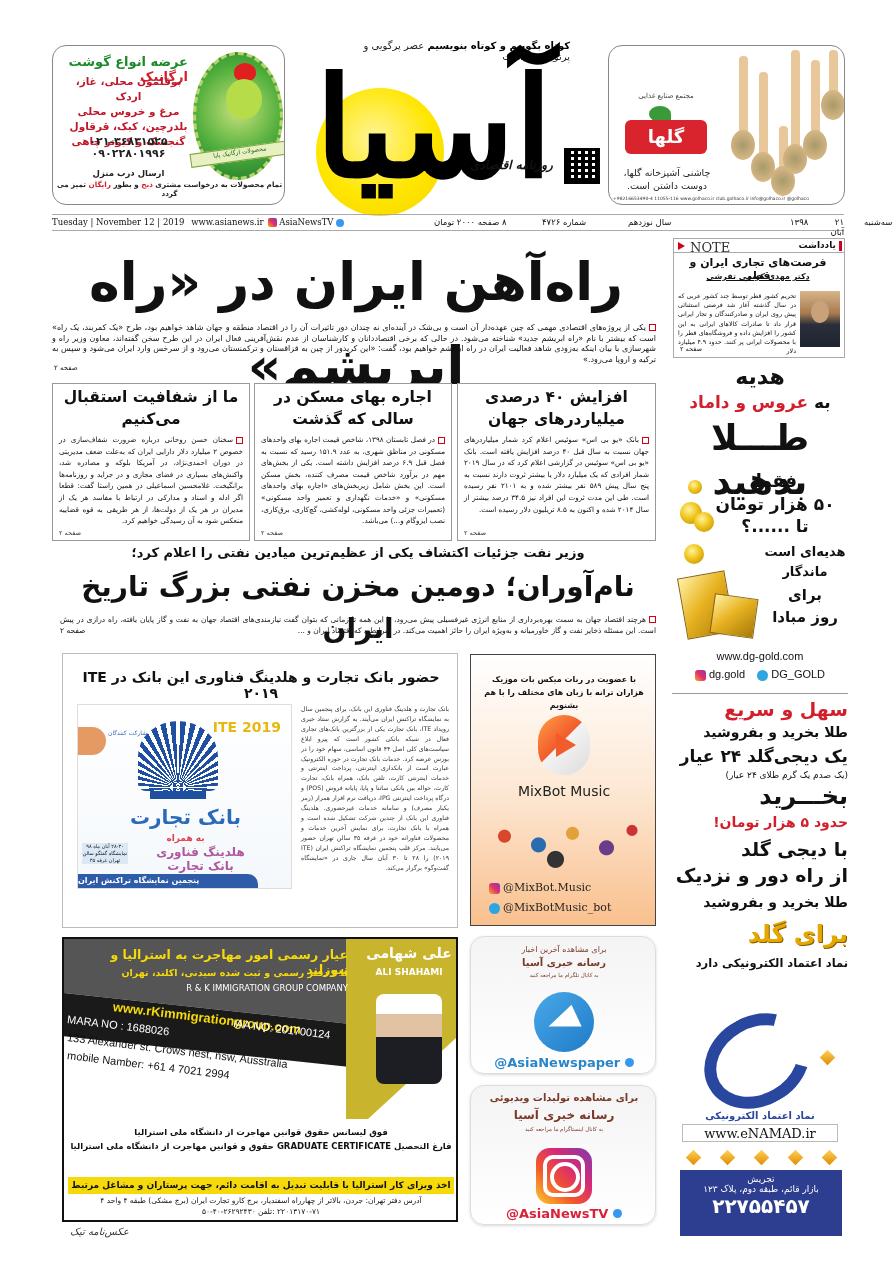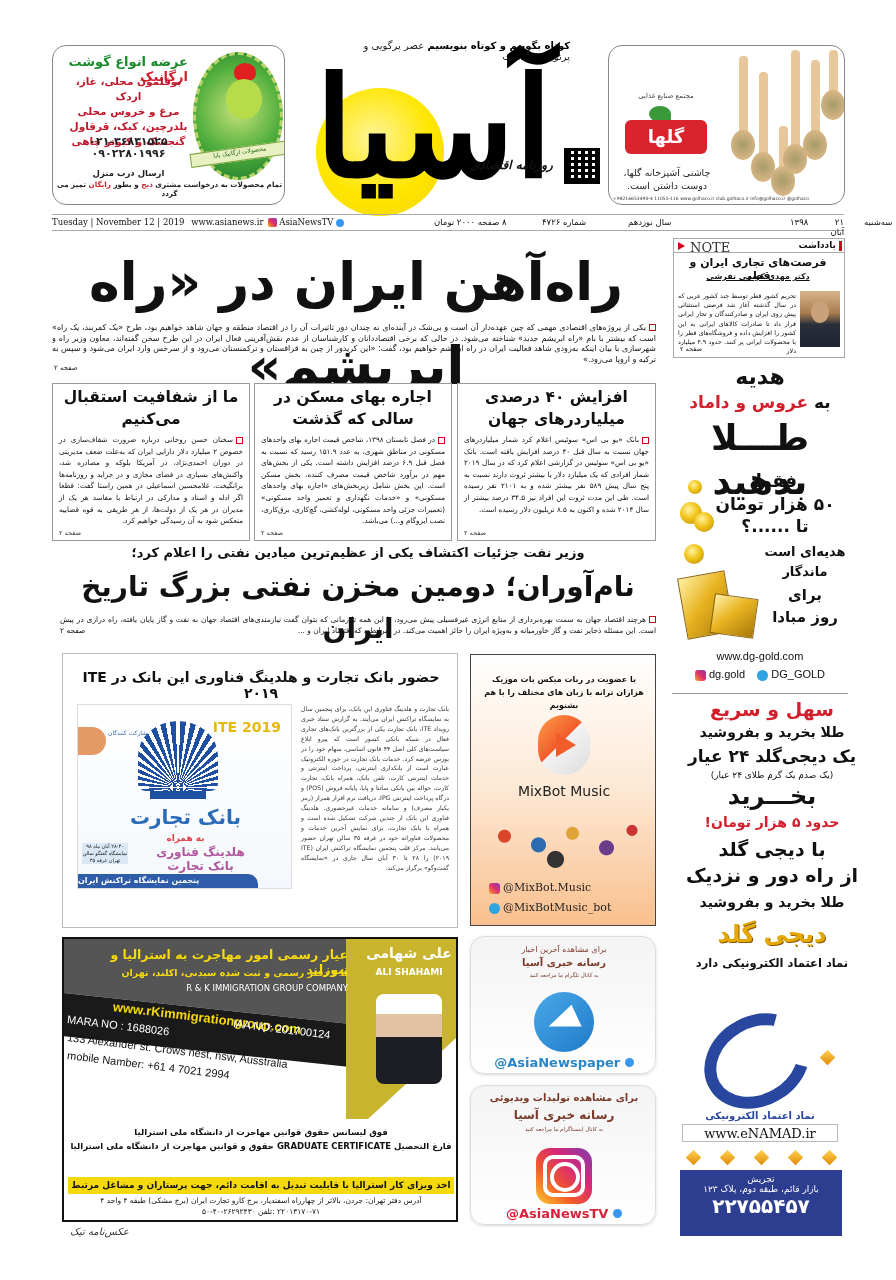--- a/index.html
+++ b/index.html
@@ -113,21 +113,21 @@
   .ig-ico { display: inline-block; width: 11px; height: 11px; border-radius: 3px; background: linear-gradient(45deg, #f9a825, #e1306c, #833ab4); vertical-align: middle; margin-right: 3px; }
   .tg-ico { display: inline-block; width: 11px; height: 11px; border-radius: 50%; background: #2ca5e0; vertical-align: middle; margin-right: 3px; }
 
   
   .gold-ad { left: 672px; top: 364px; width: 176px; height: 325px; }
   .gold-ad div { position: absolute; left: 0; width: 176px; text-align: center; direction: rtl; font-weight: bold; }
   .coin { position: absolute; border-radius: 50%; background: radial-gradient(circle at 40% 35%, #fff3a0 0%, #f0c419 45%, #b8860b 100%); }
   .bar-gold { position: absolute; background: linear-gradient(135deg, #fff1a6 0%, #e8b422 45%, #a87808 100%); border: 1px solid #8a6410; }
 
   .digi-ad { left: 672px; top: 693px; width: 176px; height: 318px; border-top: 1px solid #999; }
-  .digi-ad div { position: absolute; left: 12px; width: 176px; text-align: center; direction: rtl; font-weight: bold; }
+  .digi-ad div { position: absolute; left: 0; width: 176px; direction: rtl; font-weight: bold; }
 
   .enamad { left: 672px; top: 1010px; width: 176px; height: 220px; }
   .enamad .e-logo { position: absolute; left: 30px; top: 6px; width: 110px; height: 90px; border: 12px solid #2a47a0; border-radius: 50%; border-right-color: transparent; transform: rotate(-30deg); }
   .enamad .diamond { position: absolute; width: 11px; height: 11px; background: linear-gradient(135deg, #ffd35a, #e08a00); transform: rotate(45deg); }
   .enamad .label { position: absolute; left: 0; top: 100px; width: 176px; font-size: 10px; font-weight: bold; color: #2a47a0; text-align: center; direction: rtl; }
   .enamad .url { position: absolute; left: 10px; top: 114px; width: 156px; height: 18px; border: 1px solid #bbb; font-family: "DejaVu Serif", serif; font-size: 13px; line-height: 18px; text-align: center; }
   .enamad .addr { position: absolute; left: 8px; top: 160px; width: 162px; height: 66px; background: #2d3d8f; color: #fff; text-align: center; direction: rtl; }
 
   
   .immig { left: 62px; top: 937px; width: 396px; height: 285px; border: 2px solid #111; background: #fff; overflow: hidden; }
@@ -324,21 +324,21 @@
 <div class="abs digi-ad">
   <div style="top:4px;font-size:19px;color:#d21f2b;">سهل و سریع</div>
   <div style="top:30px;font-size:14px;">طلا بخرید و بفروشید</div>
   <div style="top:52px;font-size:17px;">یک دیجی‌گلد ۲۴ عیار</div>
   <div style="top:76px;font-size:9px;font-weight:normal;">(یک صدم یک گرم طلای ۲۴ عیار)</div>
   <div style="top:88px;font-size:24px;">بخـــرید</div>
   <div style="top:120px;font-size:14px;color:#d21f2b;">حدود ۵ هزار تومان!</div>
   <div style="top:144px;font-size:19px;">با دیجی گلد</div>
   <div style="top:170px;font-size:19px;">از راه دور و نزدیک</div>
   <div style="top:200px;font-size:14px;">طلا بخرید و بفروشید</div>
-  <div style="top:226px;font-size:24px;color:#e5a800;text-shadow:1px 1px 0 #8a5a00;">دیجی گلد</div>
+  <div style="top:226px;font-size:24px;color:#e5a800;text-shadow:1px 1px 0 #8a5a00;">برای گلد</div>
   <div style="top:262px;font-size:11.5px;">نماد اعتماد الکترونیکی دارد</div>
 </div>
 
 <div class="abs enamad">
   <div class="e-logo"></div>
   <span class="diamond" style="left:150px;top:42px;"></span>
   <div class="label">نماد اعتماد الکترونیکی</div>
   <div class="url">www.eNAMAD.ir</div>
   <span class="diamond" style="left:16px;top:142px;"></span>
   <span class="diamond" style="left:50px;top:142px;"></span>

